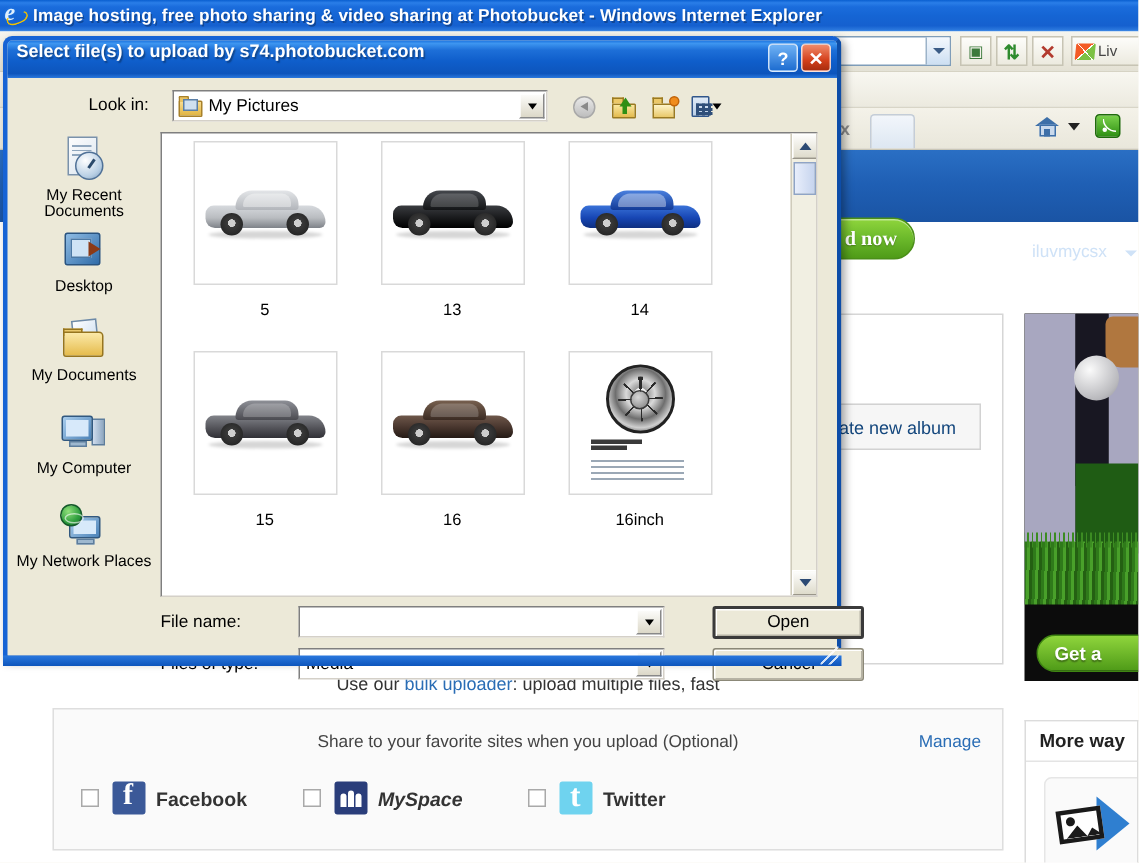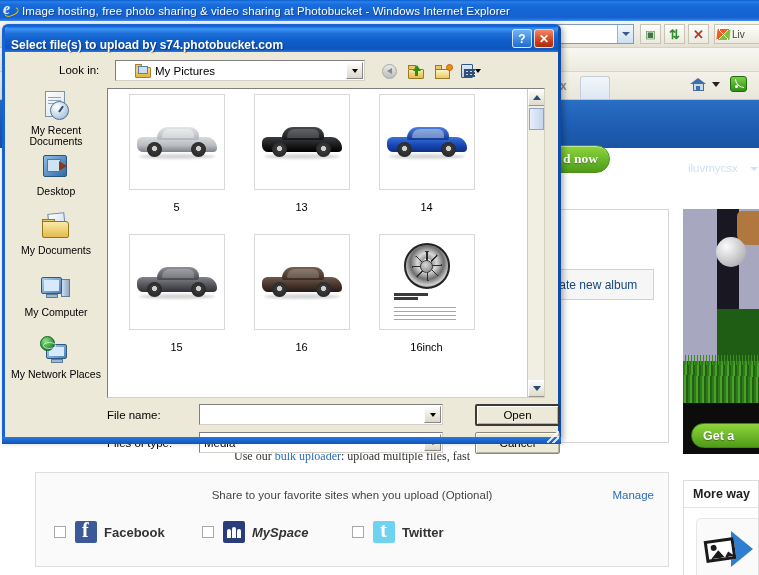--- a/index.html
+++ b/index.html
@@ -27,21 +27,21 @@
     font-family: "Liberation Serif", serif; font-style: italic;
     font-size: 16px; font-weight: bold; color: #dff0ff;
     text-shadow: 0 0 2px #2b7de0;
   }
   .ie-ico::after {
     content: ""; position: absolute; left: 1px; top: 5px;
     width: 13px; height: 6px; border: 1.5px solid #f2c200;
     border-radius: 50%/60%; border-top-color: transparent; transform: rotate(-22deg);
   }
   .ie-title {
-    color: #ffffff; font-size: 11.5px; font-weight: normal;
+    color: #ffffff; font-size: 11.5px; font-weight: bold;
     white-space: nowrap; letter-spacing: 0.1px;
     text-shadow: 1px 1px 0 rgba(0,0,0,0.28);
   }
 
   
   .ie-addr-strip {
     position: absolute; left: 0; top: 21px; width: 759px; height: 27px;
     background: linear-gradient(to bottom, #f6f5ee 0%, #eeece1 55%, #e4e1d4 100%);
     border-bottom: 1px solid #d6d3c4;
   }
@@ -175,21 +175,21 @@
   }
   .create-album-btn {
     position: absolute; left: 532px; top: 269px; width: 122px; height: 31px;
     background: #f6f6f6; border: 1px solid #d2d2d2;
     display: flex; align-items: center; justify-content: center;
   }
   .create-album-btn span { font-size: 12px; color: #14477d; }
 
   .bulk-line {
     position: absolute; left: 35px; top: 449px; width: 634px;
-    text-align: center; font-size: 12px; color: #333; font-family: Liberation Serif, serif;
+    text-align: center; font-size: 12px; color: #333;
   }
   .bulk-line a { color: #2a6db5; text-decoration: none; }
 
   .share-box {
     position: absolute; left: 35px; top: 472px; width: 634px; height: 95px;
     background: #fafafa; border: 1px solid #dedede;
   }
   .share-hdr {
     position: absolute; left: 0; top: 16px; width: 100%;
     text-align: center; font-size: 11.5px; color: #444;
@@ -290,21 +290,21 @@
     position: absolute; left: 2px; top: 24px; width: 559px; height: 416px;
     background: #ece9d8;
     border: 3px solid; border-color: #1663d5 #0d4da8 #0d4da8 #1663d5;
     border-radius: 6px 6px 0 0;
     box-shadow: 2px 2px 6px rgba(0,0,0,0.35);
   }
   .dlg-title {
     height: 25px;
     background: linear-gradient(to bottom, #1c74e0 0%, #3d95f0 8%, #1d6fd8 26%, #0f5ecb 55%, #0d55bc 88%, #2a78de 100%);
     border-radius: 3px 3px 0 0;
-    display: flex; align-items: flex-end; padding-left: 6px;
+    display: flex; align-items: flex-start; padding-left: 6px;
     position: relative;
   }
   .dlg-title-txt {
     color: #fff; font-size: 12px; font-weight: bold;
     text-shadow: 1px 1px 1px rgba(0,0,0,0.35);
   }
   .title-btns { position: absolute; right: 4px; top: 2px; display: flex; gap: 2px; }
   .tb-btn {
     width: 20px; height: 19px; border-radius: 3px;
     display: flex; align-items: center; justify-content: center;
@@ -316,21 +316,21 @@
 
   .dlg-inner { position: relative; width: 100%; height: 389px; padding: 0; }
 
   .lookin-row { position: absolute; left: 0; top: 8px; width: 100%; height: 22px; }
   .lookin-label {
     position: absolute; left: 54px; top: 4px; font-size: 11.5px; color: #000;
   }
   .lookin-combo {
     position: absolute; left: 110px; top: 0; width: 250px; height: 21px;
     background: #fff; border: 1px solid; border-color: #7f7f7f #d4d0c8 #d4d0c8 #7f7f7f;
-    display: flex; align-items: center; padding-left: 19px;
+    display: flex; align-items: center; padding-left: 3px;
   }
   .folder-ico {
     width: 16px; height: 14px; flex: 0 0 auto; margin-right: 4px; position: relative;
   }
   .folder-ico .body {
     position: absolute; left: 0; bottom: 0; width: 16px; height: 11px;
     background: linear-gradient(to bottom,#f8dc90,#e0b441); border: 1px solid #a8812a; border-radius: 1px;
   }
   .folder-ico .tab {
     position: absolute; left: 0; top: 0; width: 7px; height: 4px;
@@ -531,21 +531,21 @@
   .frow.r1 { left: 0; top: 352px; width: 100%; height: 21px; }
   .frow.r2 { left: 0; top: 380px; width: 100%; height: 21px; }
   .frow-label { position: absolute; left: 102px; font-size: 11.5px; color: #000; }
   .frow-combo {
     position: absolute; left: 194px; width: 244px; height: 21px;
     background: #fff; border: 1px solid; border-color: #7f7f7f #d4d0c8 #d4d0c8 #7f7f7f;
     display: flex; align-items: center; padding-left: 4px;
   }
   .frow-combo .val { font-size: 11.5px; color: #000; }
   .dbtn {
-    position: absolute; left: 470px; width: 85px; height: 22px;
+    position: absolute; left: 470px; width: 101px; height: 22px;
     background: #ece9d8; border: 1px solid #8b8878;
     display: flex; align-items: center; justify-content: center;
     font-size: 11.5px; color: #000; border-radius: 2px;
     box-shadow: inset 1px 1px 0 #fff, inset -1px -1px 0 #b6b3a5;
   }
   .dbtn.primary { border: 2px solid #3a3a3a; }
   .dbtn.r1 { top: 352px; }
   .dbtn.r2 { top: 380px; }
 
   .dlg-bottom-strip {

